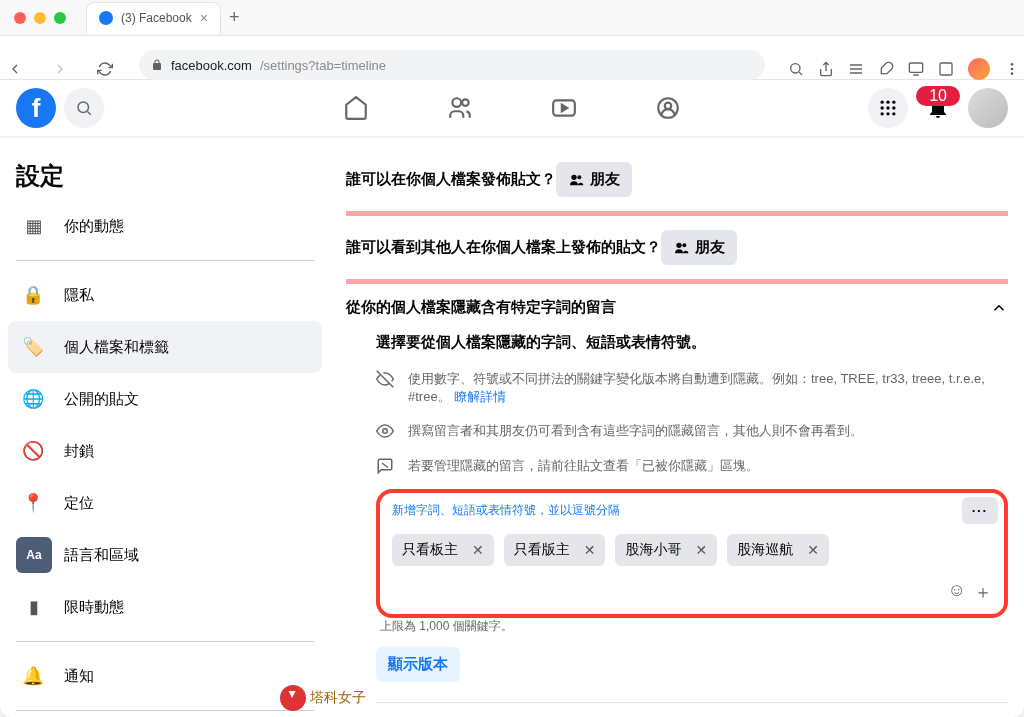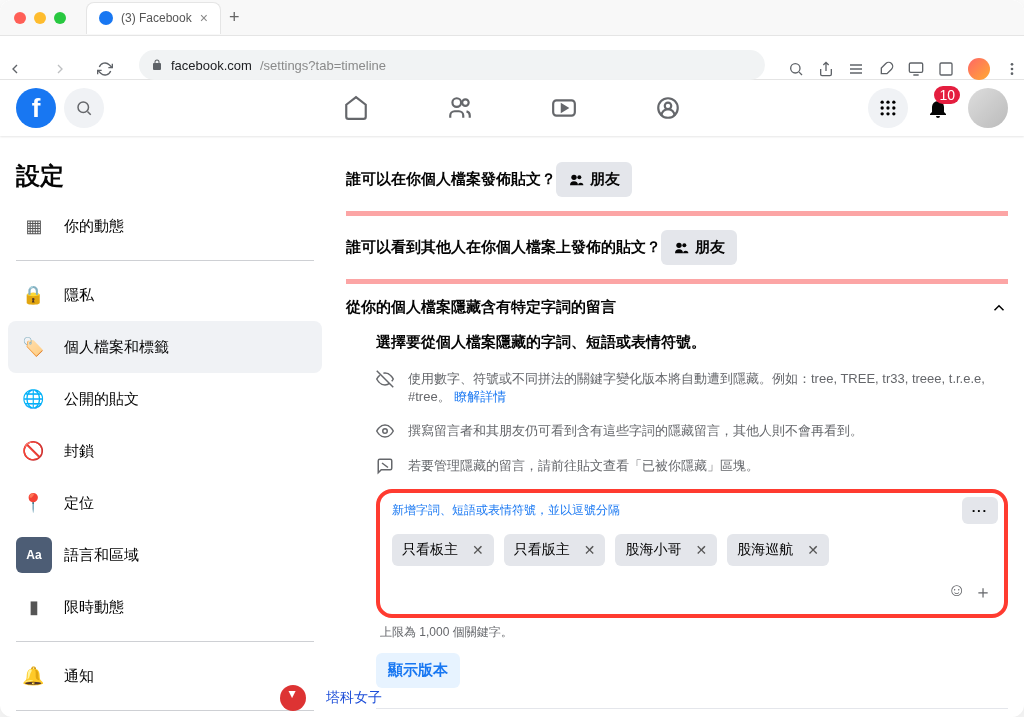--- a/index.html
+++ b/index.html
@@ -26,21 +26,21 @@
 .toolbar-icons .avatar { width: 22px; height: 22px; border-radius: 50%; background: linear-gradient(135deg,#f66,#fa3); }
 
 
 .fb-header { height: 56px; background: #fff; box-shadow: 0 1px 2px rgba(0,0,0,0.1); display: flex; align-items: center; padding: 0 16px; position: relative; }
 .fb-logo { width: 40px; height: 40px; background: #1877f2; border-radius: 50%; display:flex; align-items:center; justify-content:center; color:#fff; font-weight:bold; font-size:26px; }
 .fb-search { width: 40px; height: 40px; background: #f0f2f5; border-radius: 50%; margin-left: 8px; display:flex; align-items:center; justify-content:center; color:#65676b; cursor:pointer; }
 .fb-center-nav { position: absolute; left: 50%; transform: translateX(-50%); display: flex; gap: 60px; color: #65676b; }
 .fb-center-nav .nav-i { width: 44px; height: 44px; display:flex; align-items:center; justify-content:center; border-radius: 8px; cursor:pointer; }
 .fb-right { margin-left: auto; display: flex; align-items: center; gap: 10px; }
 .fb-right .circle { width: 40px; height: 40px; background: #f0f2f5; border-radius: 50%; display:flex; align-items:center; justify-content:center; cursor:pointer; position: relative; }
-.fb-right .badge { position:absolute; top:-2px; right:-2px; background:#e41e3f; color:#fff; font-size:14px; border-radius:10px; padding:1px 5px; }
+.fb-right .badge { position:absolute; top:-2px; right:-2px; background:#e41e3f; color:#fff; font-size:16px; border-radius:10px; padding:1px 13px; }
 .fb-right .prof { width: 40px; height: 40px; border-radius: 50%; background: linear-gradient(135deg,#ddd,#bbb); }
 
 
 .content-area { display: flex; height: calc(100% - 136px); }
 .sidebar { width: 330px; padding: 16px 8px; overflow-y: auto; flex-shrink: 0; }
 .sidebar h1 { font-size: 24px; font-weight: 700; padding: 8px; color: #050505; }
 .side-item { display: flex; align-items: center; gap: 12px; padding: 8px; border-radius: 8px; cursor: pointer; font-size: 15px; color: #050505; }
 .side-item.active { background: #f0f2f5; }
 .side-item .si-icon { width: 36px; height: 36px; border-radius: 50%; display:flex; align-items:center; justify-content:center; font-size: 18px; color:#555; }
 .side-divider { height: 1px; background: #ced0d4; margin: 8px; }
@@ -60,26 +60,26 @@
 
 .highlight-box { border: 4px solid #ff3b30; border-radius: 16px; padding: 4px 12px 10px 12px; margin-top: 6px; position: relative; }
 .kw-header { display:flex; align-items:center; justify-content:space-between; }
 .kw-hint { font-size: 12px; color:#1877f2; }
 .more-btn { background:#e4e6eb; border:none; border-radius:6px; padding:6px 10px; cursor:pointer; font-weight:bold; letter-spacing:1px; margin-right:-6px; }
 .chips { display:flex; flex-wrap:wrap; gap:10px; margin-top:10px; }
 .chip { background:#e4e6eb; border-radius:6px; padding:7px 10px; font-size:14px; color:#050505; display:flex; align-items:center; gap:14px; }
 .chip .cx { color:#555; cursor:pointer; font-size:14px; }
 .chip-actions { display:flex; justify-content:flex-end; gap:8px; margin-top:14px; color:#65676b; }
 .chip-actions .ca { cursor:pointer; font-size:18px; }
-.limit-text { font-size:12px; color:#65676b; margin-top:6px; padding-left:4px; }
+.limit-text { font-size:12px; color:#65676b; margin-top:0; padding-left:4px; }
 
 .version-btn { background:#e7f3ff; color:#1877f2; border:none; border-radius:6px; padding:8px 12px; font-size:15px; font-weight:600; margin-top:12px; cursor:pointer; }
 .divider-line { height:1px; background:#e4e6eb; margin:20px 0 14px 0; }
 
-.watermark { position:absolute; bottom: 6px; left: 280px; display:flex; align-items:center; gap:20px; font-size:14px; color:#1d4ed8; pointer-events:none; }
+.watermark { position:absolute; bottom: 6px; left: 280px; display:flex; align-items:center; gap:4px; font-size:14px; color:#a16207; pointer-events:none; }
 .watermark .wm-icon { width:26px; height:26px; background:#d33; border-radius:50%; position:relative; }
 .watermark .wm-icon::after { content:"▲"; color:#fff; position:absolute; top:3px; left:6px; font-size:12px; transform: rotate(180deg);}
 
 svg { display:block; }
 </style>
 </head>
 <body>
 
 <div class="screenshot-frame">
 

